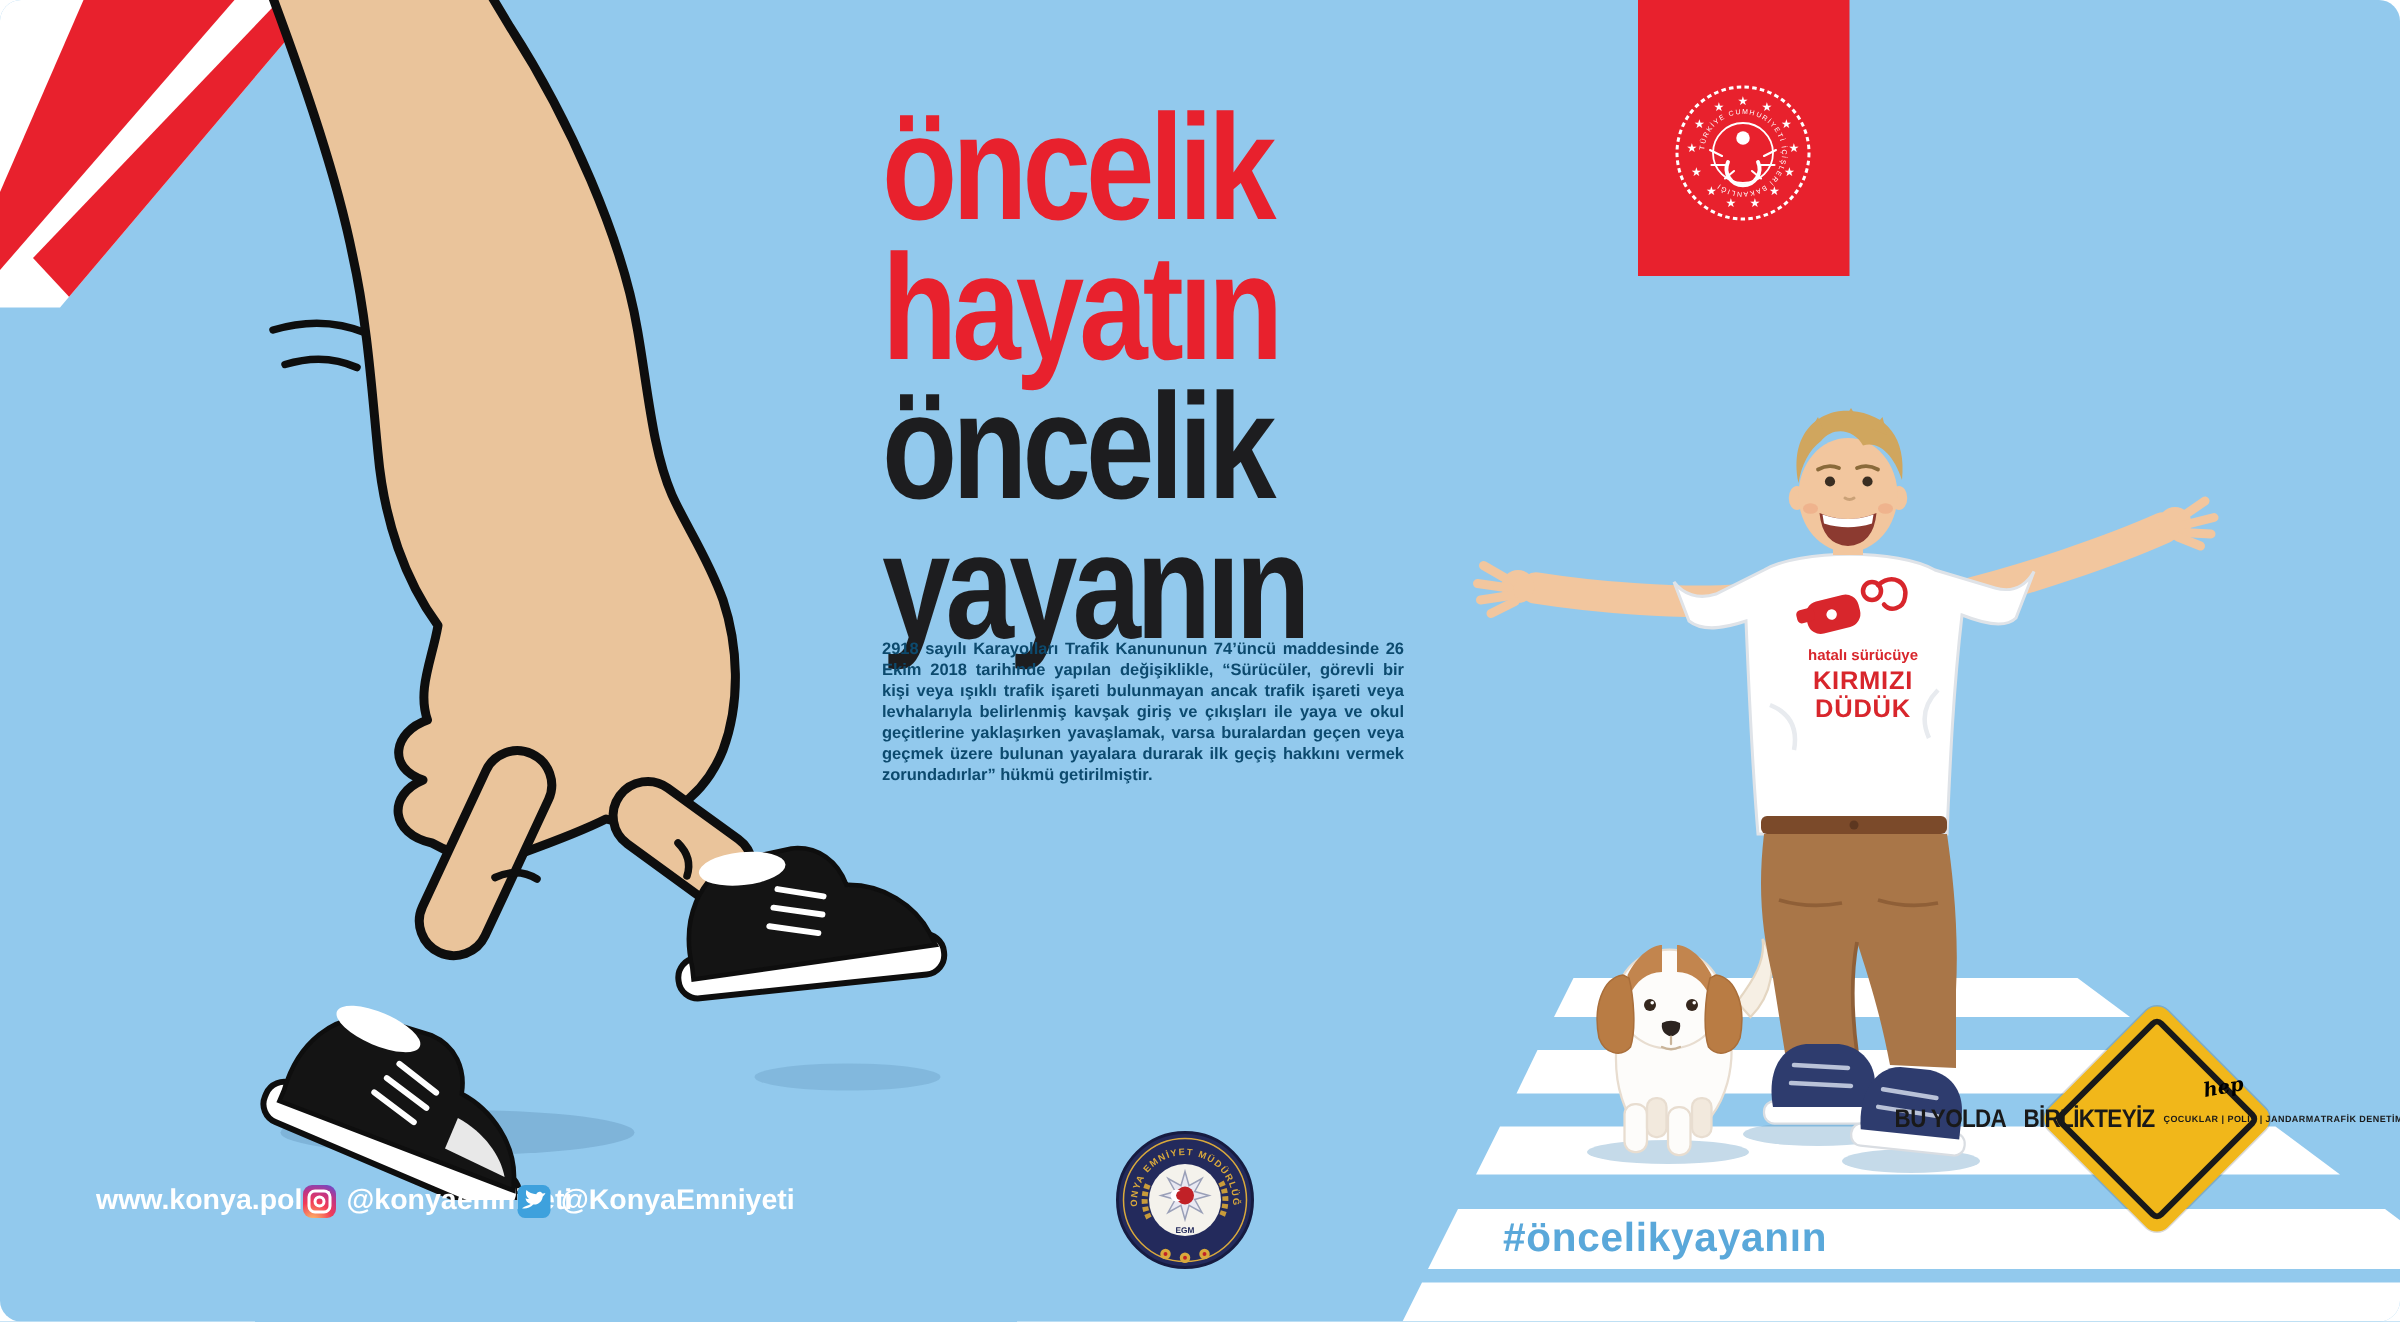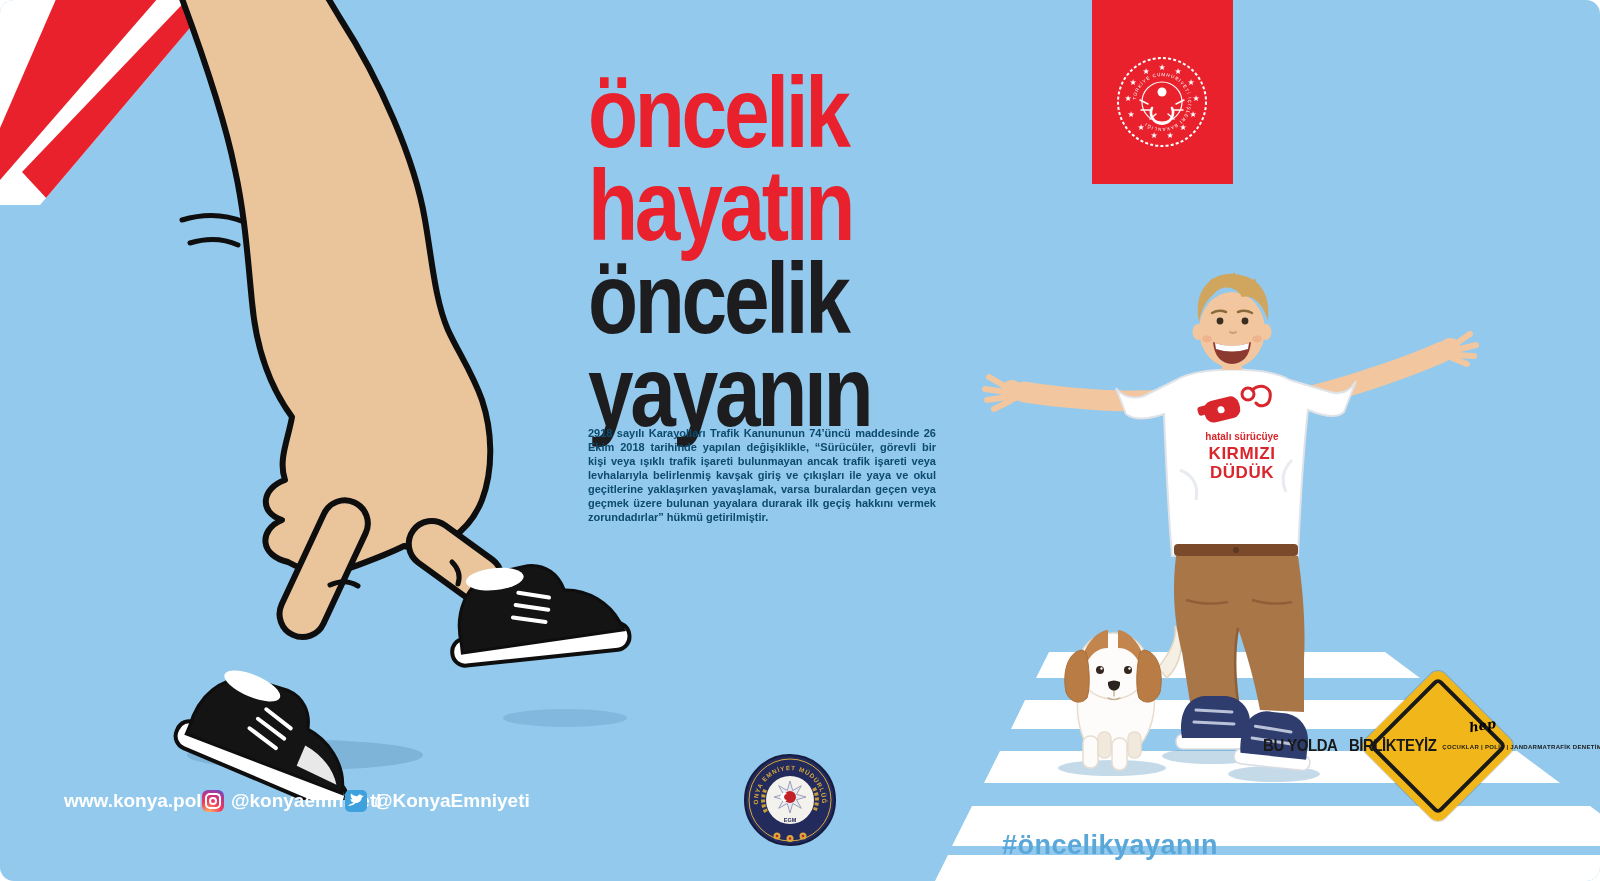--- a/index.html
+++ b/index.html
@@ -14,21 +14,21 @@
   .hl-dark{color:#1d1d1f;}
 
   
   #legal{left:588px;top:426px;width:348px;font-size:11px;font-weight:bold;line-height:1.28;color:#0c4a6e;text-align:justify;}
 
   
   #ministry{left:1092px;top:0;width:141px;height:184px;background:#e8212d;}
 
   
   #crosswalk{left:0;top:0;width:1600px;height:881px;z-index:2;}
-  #hashtag{left:1002px;top:810px;font-size:27px;font-weight:bold;letter-spacing:.5px;color:#5aa8da;z-index:3;margin-top:20px;}
+  #hashtag{left:1002px;top:810px;font-size:27px;font-weight:bold;letter-spacing:.5px;color:#5aa8da;z-index:3;}
 
   
   #sign-wrap{left:1358px;top:666px;width:160px;height:160px;z-index:6;}
   #sign-diamond{position:absolute;left:24px;top:24px;width:112px;height:112px;background:#f1b71a;border-radius:10px;transform:rotate(45deg);box-shadow:0 0 0 1px rgba(0,0,0,.15);}
   #sign-border{position:absolute;left:7px;top:7px;right:7px;bottom:7px;border:4px solid #191919;border-radius:6px;}
   #sign-content{position:absolute;left:0;top:0;width:160px;height:160px;display:flex;flex-direction:row;align-items:center;justify-content:center;text-align:center;color:#191919;}
   .sign-big{font-weight:bold;font-size:17px;letter-spacing:-.5px;transform:scaleX(.88);line-height:18px;white-space:nowrap;}
   #sign-script{position:absolute;right:22px;top:52px;font-family:"DejaVu Serif",serif;font-style:italic;font-weight:bold;font-size:13px;transform:rotate(-10deg);}
   .sign-small{font-weight:bold;font-size:6px;letter-spacing:.3px;margin-top:2px;white-space:nowrap;}
   .sign-rule{width:76px;border-top:1px solid #191919;margin-top:4px;}

